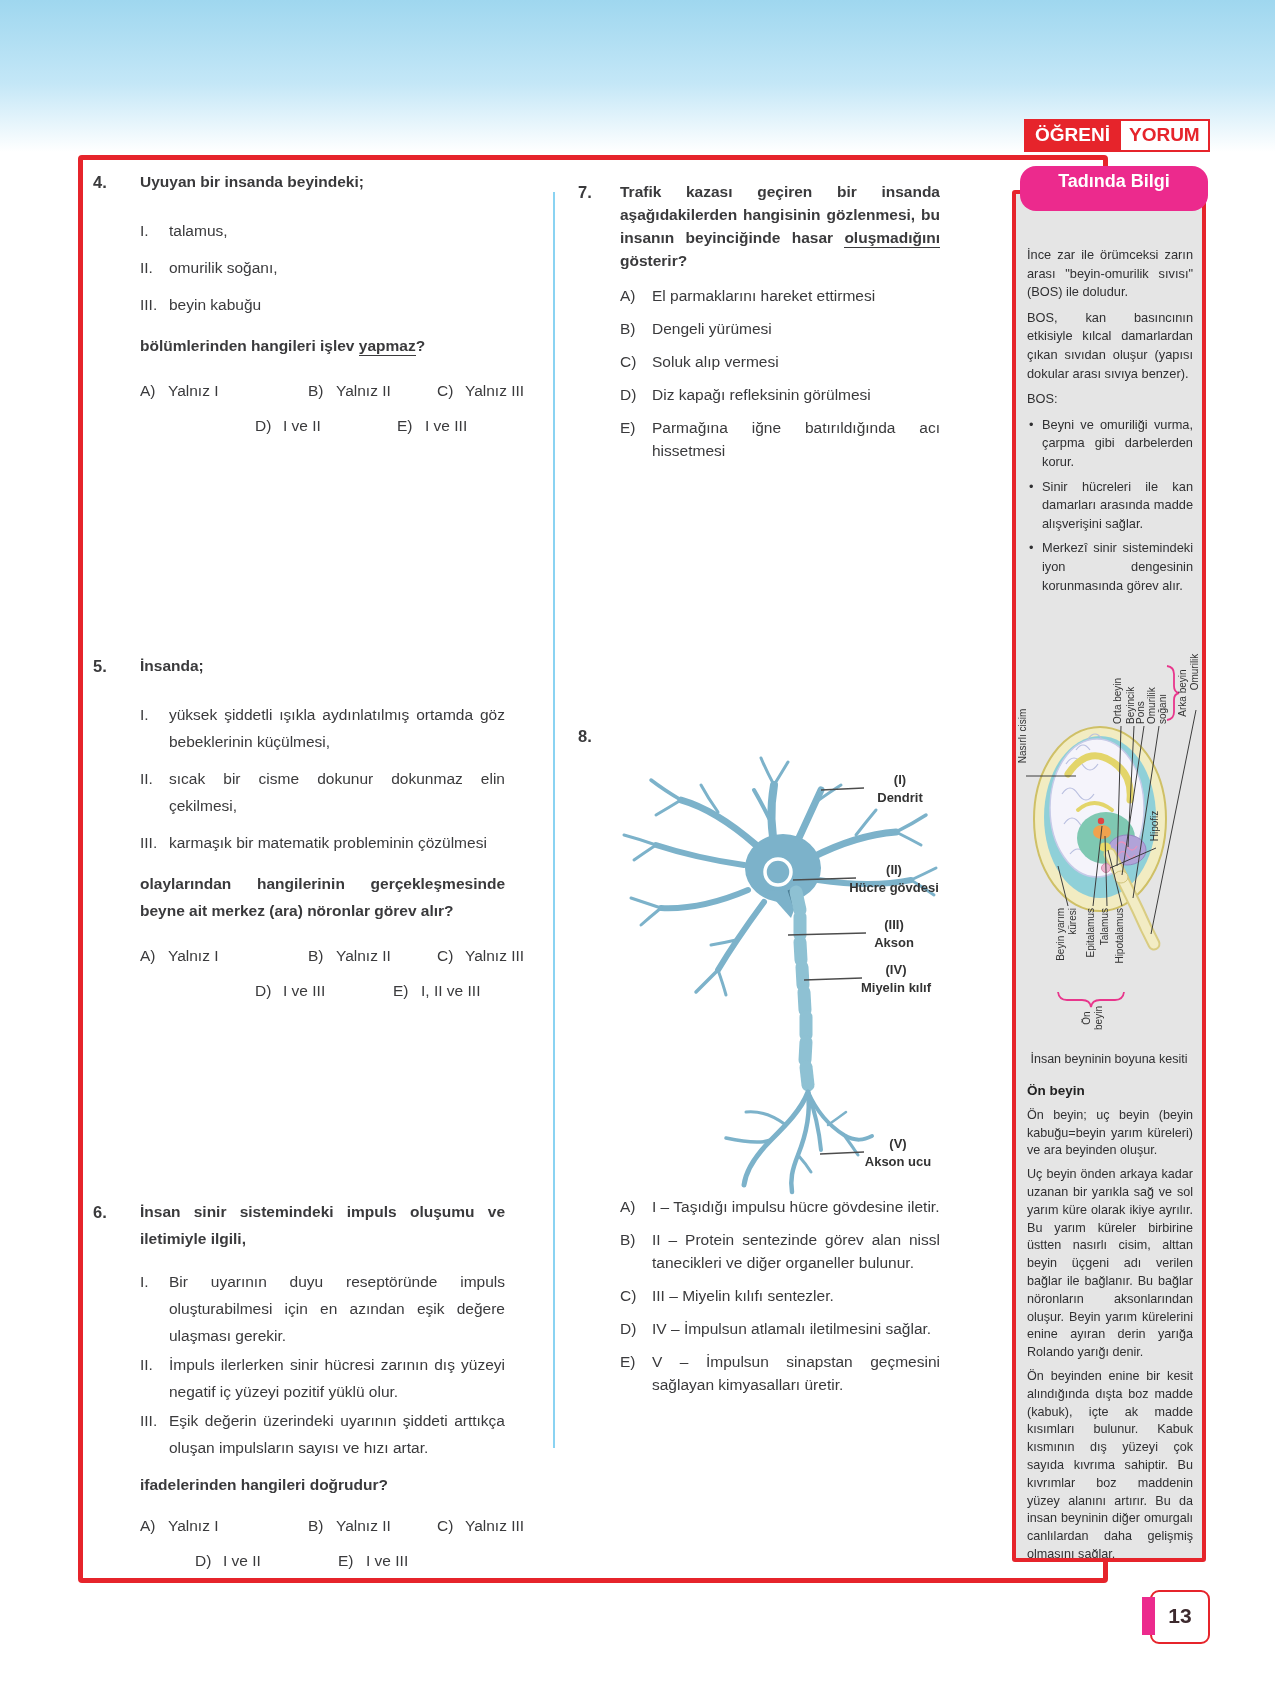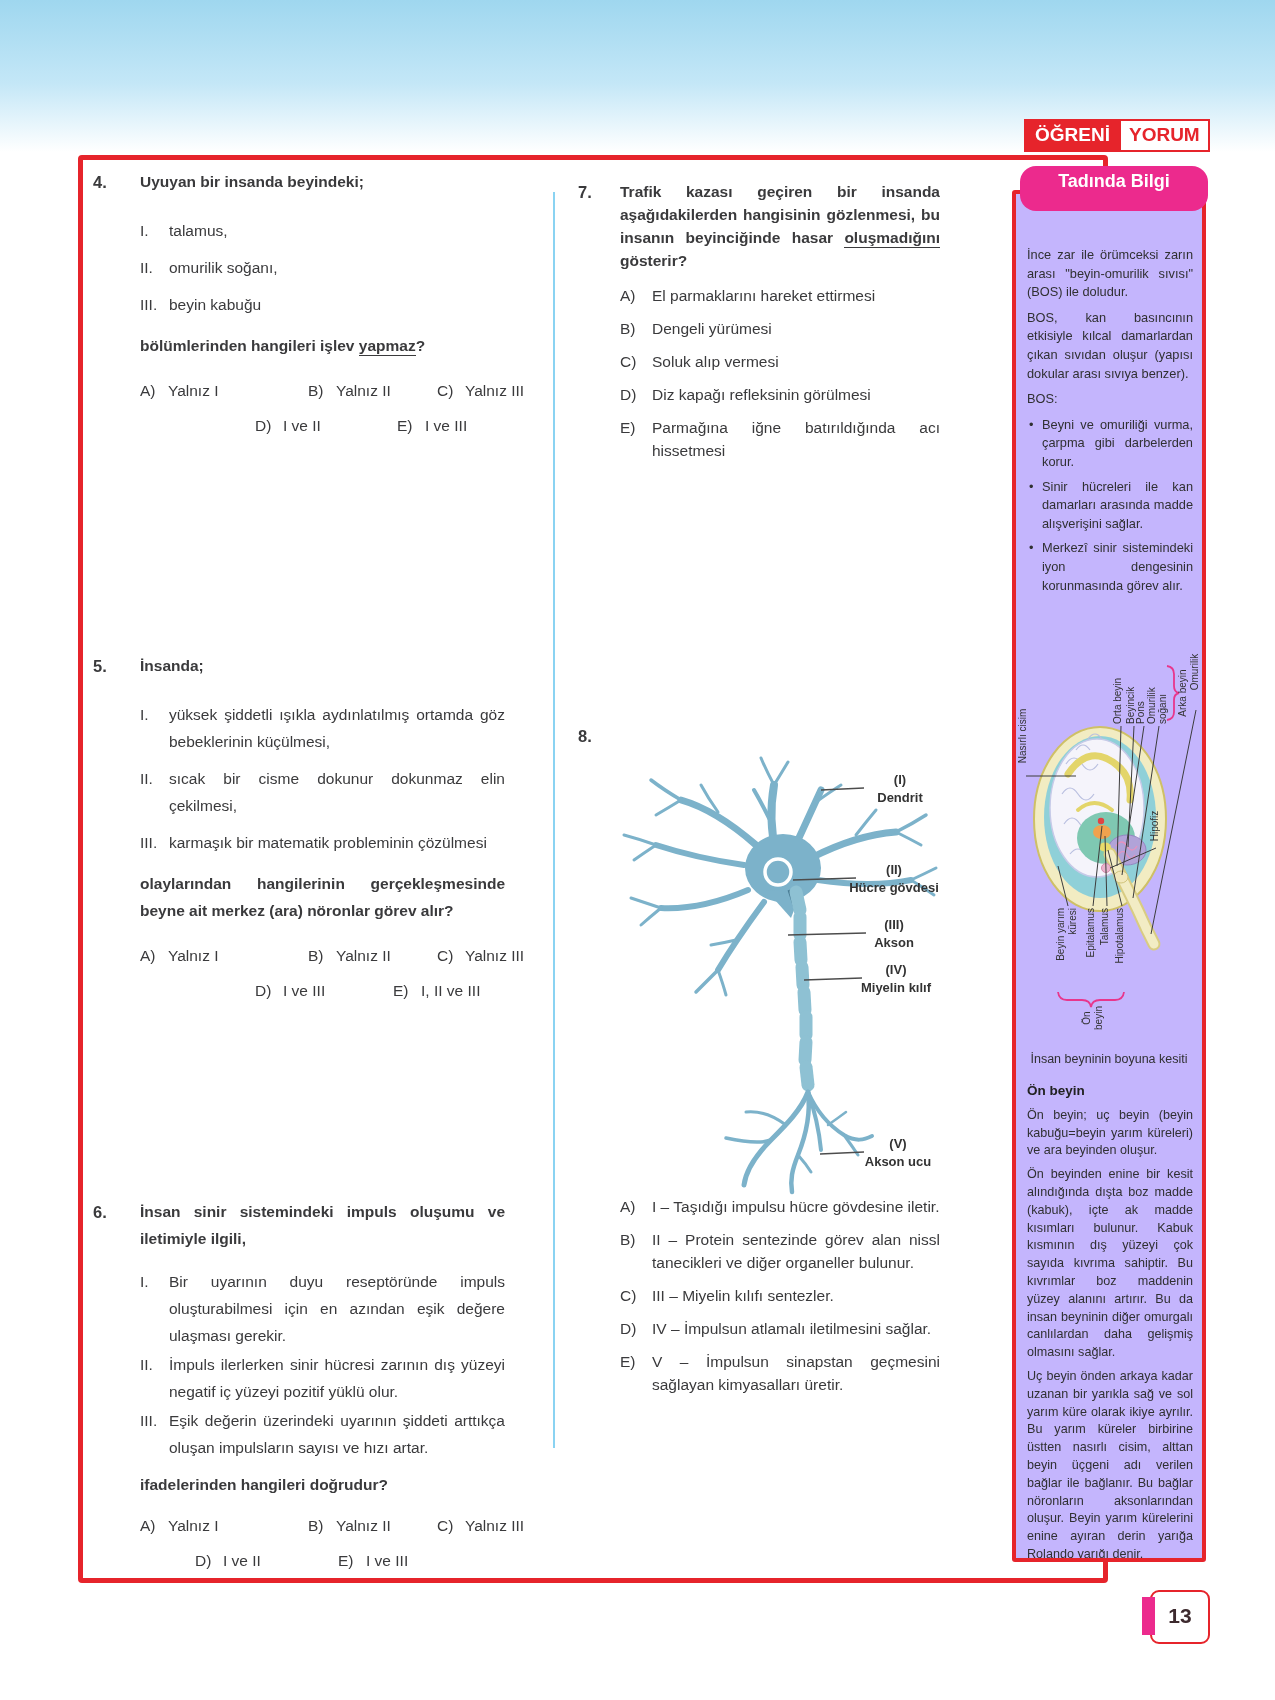--- a/index.html
+++ b/index.html
@@ -39,21 +39,21 @@
   .colM .optlist .o{margin-bottom:10px;}
   .optlist .o .l{position:absolute;left:0;top:0;}
   
   .q6 .stem{margin-bottom:16px;}
   .q6 .item{margin-bottom:2px;}
   .q6 .ask{margin:10px 0 14px 0;}
   .neuron{display:block;margin:16px 0 0 -14px;}
   
   .pill{position:absolute;left:1020px;top:166px;width:188px;height:45px;background:#ec2a8d;
     border-radius:16px;color:#fff;font-weight:700;font-size:18px;text-align:center;line-height:31px;z-index:6;}
-  .sidebar{position:absolute;left:1012px;top:190px;width:194px;height:1372px;background:#c4b5fd;
+  .sidebar{position:absolute;left:1012px;top:190px;width:194px;height:1372px;background:#e5e5e5;
     border:4px solid #e6242b;border-radius:3px;box-sizing:border-box;z-index:4;overflow:hidden;}
   .sb-top{position:absolute;left:11px;right:9px;top:52px;font-size:12.8px;line-height:18.6px;
     color:#303032;text-align:justify;}
   .sb-top p{margin:0 0 7px 0;}
   .bos{margin:2px 0 5px 0;}
   .bullet{position:relative;padding-left:15px;margin-bottom:6px;}
   .bullet .dot{position:absolute;left:2px;top:0;}
   .brain{position:absolute;left:2px;top:420px;}
   .sb-caption{position:absolute;left:0;top:858px;width:100%;text-align:center;font-size:12.5px;color:#303032;}
   .sb-on{position:absolute;left:11px;right:9px;top:888px;font-size:12.6px;line-height:17.8px;
@@ -322,18 +322,18 @@
       <text x="72" y="404" text-anchor="middle" transform="rotate(-90 72 404)">Ön</text>
       <text x="84" y="404" text-anchor="middle" transform="rotate(-90 84 404)">beyin</text>
     </g>
   </svg>
 
   <div class="sb-caption">İnsan beyninin boyuna kesiti</div>
 
   <div class="sb-on">
     <h4>Ön beyin</h4>
     <p>Ön beyin; uç beyin (beyin kabuğu=beyin yarım küreleri) ve ara beyinden oluşur.</p>
+    <p>Uç beyin önden arkaya kadar uzanan bir yarıkla sağ ve sol yarım küre olarak ikiye ayrılır. Bu yarım küreler birbirine üstten nasırlı cisim, alttan beyin üçgeni adı verilen bağlar ile bağlanır. Bu bağlar nöronların aksonlarından oluşur. Beyin yarım kürelerini enine ayıran derin yarığa Rolando yarığı denir.</p>
     <p>Ön beyinden enine bir kesit alındığında dışta boz madde (kabuk), içte ak madde kısımları bulunur. Kabuk kısmının dış yüzeyi çok sayıda kıvrıma sahiptir. Bu kıvrımlar boz maddenin yüzey alanını artırır. Bu da insan beyninin diğer omurgalı canlılardan daha gelişmiş olmasını sağlar.</p>
-    <p>Uç beyin önden arkaya kadar uzanan bir yarıkla sağ ve sol yarım küre olarak ikiye ayrılır. Bu yarım küreler birbirine üstten nasırlı cisim, alttan beyin üçgeni adı verilen bağlar ile bağlanır. Bu bağlar nöronların aksonlarından oluşur. Beyin yarım kürelerini enine ayıran derin yarığa Rolando yarığı denir.</p>
   </div>
 </div>
 
 <div class="ptab">13</div>
 
 </body></html>

